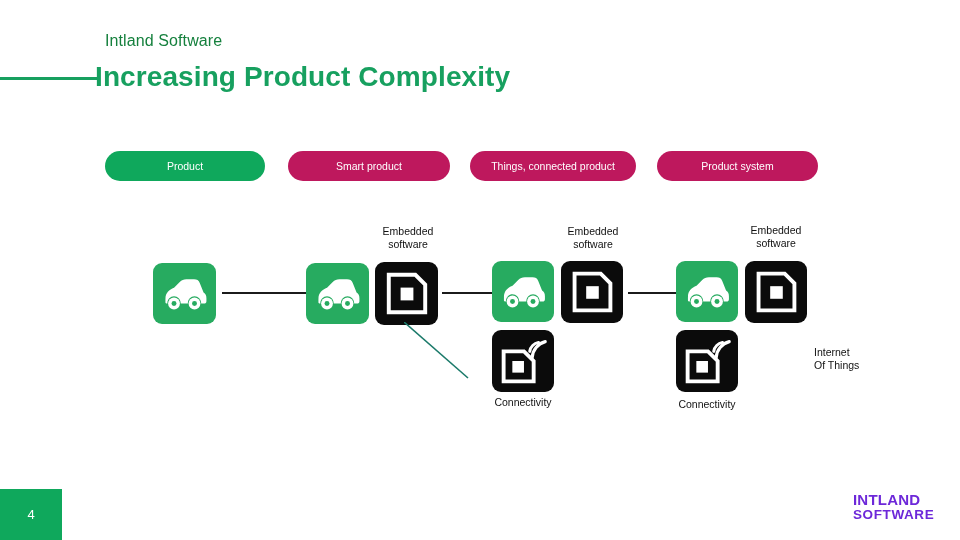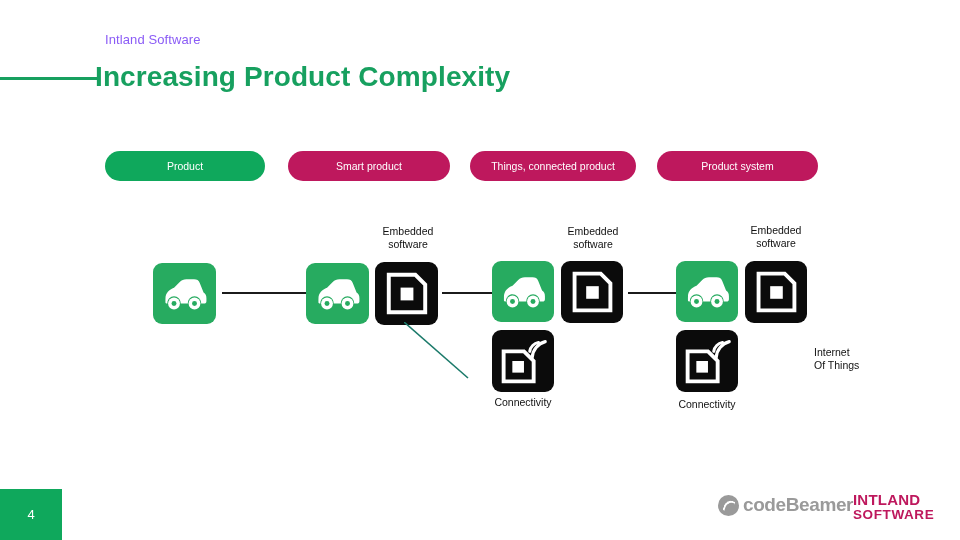--- a/index.html
+++ b/index.html
@@ -28,22 +28,22 @@
     left: 0;
     top: 77px;
     width: 97px;
     height: 3px;
     background: #17a05f;
   }
   .eyebrow {
     position: absolute;
     left: 105px;
     top: 32px;
-    font-size: 13px;
-    color: #8b5cf6;
+    font-size: 16px;
+    color: #15803d;
     letter-spacing: 0.1px;
     white-space: nowrap;
   }
   .headline {
     position: absolute;
     left: 95px;
     top: 61px;
     font-size: 28px;
     font-weight: bold;
     color: #17a05f;
@@ -148,21 +148,21 @@
   .cb-word {
     font-size: 19px;
     font-weight: bold;
     color: #9a9a9a;
     letter-spacing: -0.4px;
   }
   .logo-intland {
     position: absolute;
     left: 853px;
     top: 492px;
-    color: #be185d;
+    color: #6d28d9;
     font-weight: bold;
     font-size: 15px;
     line-height: 15px;
     letter-spacing: 0.2px;
     text-align: left;
   }
   .logo-intland .l2 {
     font-size: 13.5px;
     letter-spacing: 0.6px;
   }
@@ -328,23 +328,19 @@
 
   <div class="caption" style="left:657px; top:398px; width:100px;">Connectivity</div>
 
   <div class="caption left" style="left:814px; top:346px; width:80px;">Internet
 Of Things</div>
 
   <div class="page-badge">
     <span>4</span>
   </div>
 
-  <div class="logo-codebeamer">
-    <span class="cb-mark"></span>
-    <span class="cb-word">codeBeamer</span>
-  </div>
 
   <div class="logo-intland">
     <div class="l1">INTLAND</div>
     <div class="l2">SOFTWARE</div>
   </div>
 
 </div>
 
 </body></html>

